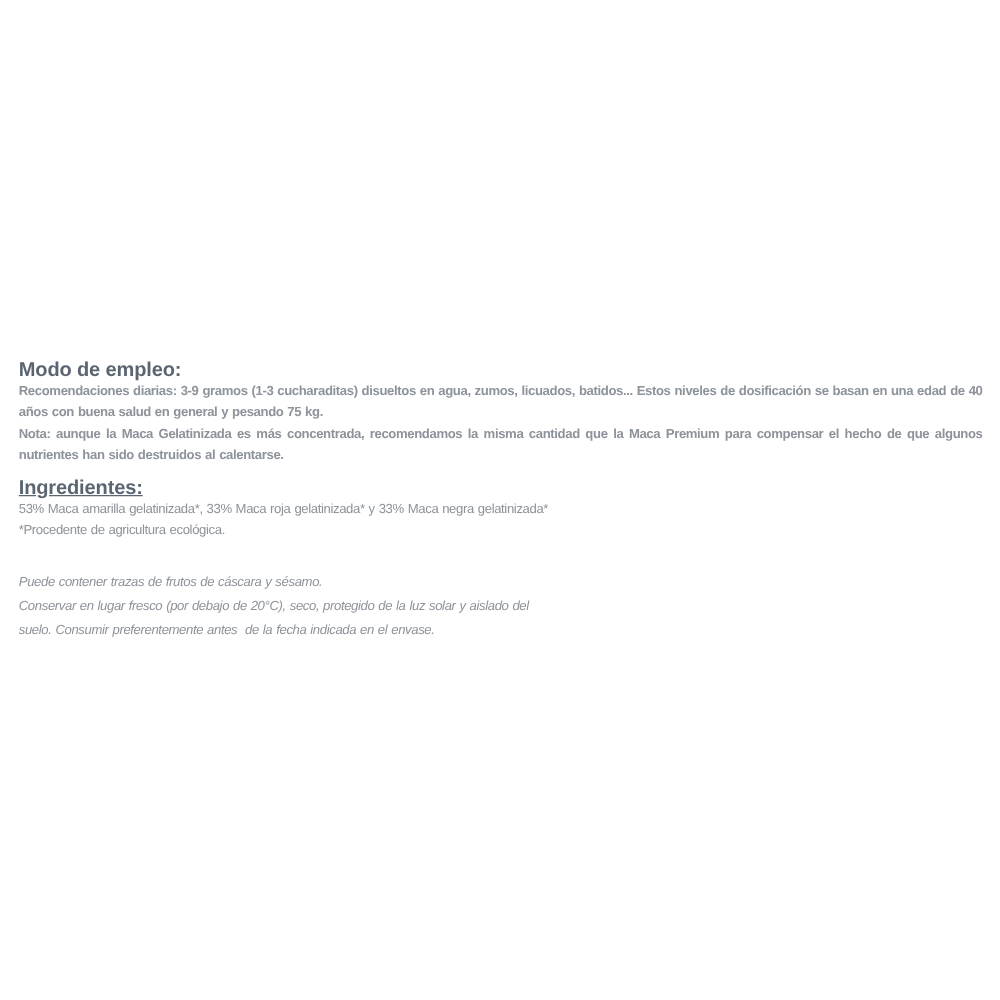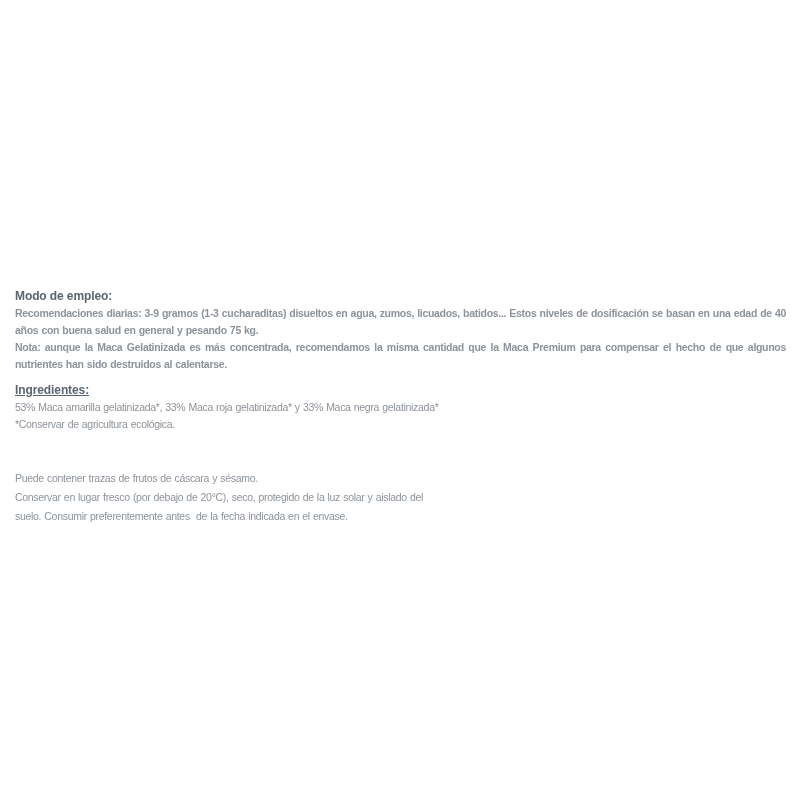--- a/index.html
+++ b/index.html
@@ -12,21 +12,21 @@
     overflow: hidden;
   }
   .description-block {
     position: absolute;
     left: 15px;
     top: 288px;
     width: 771px;
   }
   .section-heading {
     margin: 0;
-    font-size: 12px;
+    font-size: 16px;
     font-weight: 700;
     line-height: 17px;
     color: #5b6571;
     letter-spacing: -0.1px;
   }
   .body-text {
     margin: 0;
     font-size: 10.5px;
     font-weight: 400;
     line-height: 17px;
@@ -36,21 +36,22 @@
   }
   .justified {
     text-align: justify;
     font-weight: bold;
   }
   .ingredients-heading {
     margin-top: 9px;
     text-decoration: underline;
   }
   .storage-block {
-    margin-top: 36px;
+    margin-top: 24px;
+    font-style: italic;
   }
   .storage-block .body-text {
     line-height: 19px;
     white-space: pre-wrap;
   }
 </style>
 </head>
 <body>
 
 <div class="description-block">
@@ -58,21 +59,21 @@
   <h3 class="section-heading">Modo de empleo:</h3>
 
   <p class="body-text justified">Recomendaciones diarias: 3-9 gramos (1-3 cucharaditas) disueltos en agua, zumos, licuados, batidos... Estos niveles de dosificación se basan en una edad de 40 años con buena salud en general y pesando 75 kg.</p>
 
   <p class="body-text justified">Nota: aunque la Maca Gelatinizada es más concentrada, recomendamos la misma cantidad que la Maca Premium para compensar el hecho de que algunos nutrientes han sido destruidos al calentarse.</p>
 
   <h3 class="section-heading ingredients-heading">Ingredientes:</h3>
 
   <p class="body-text">53% Maca amarilla gelatinizada*, 33% Maca roja gelatinizada* y 33% Maca negra gelatinizada*</p>
 
-  <p class="body-text">*Conservar de agricultura ecológica.</p>
+  <p class="body-text">*Procedente de agricultura ecológica.</p>
 
   <div class="storage-block">
     <p class="body-text">Puede contener trazas de frutos de cáscara y sésamo.</p>
     <p class="body-text">Conservar en lugar fresco (por debajo de 20°C), seco, protegido de la luz solar y aislado del
 suelo. Consumir preferentemente antes  de la fecha indicada en el envase.</p>
   </div>
 
 </div>
 
 </body></html>

